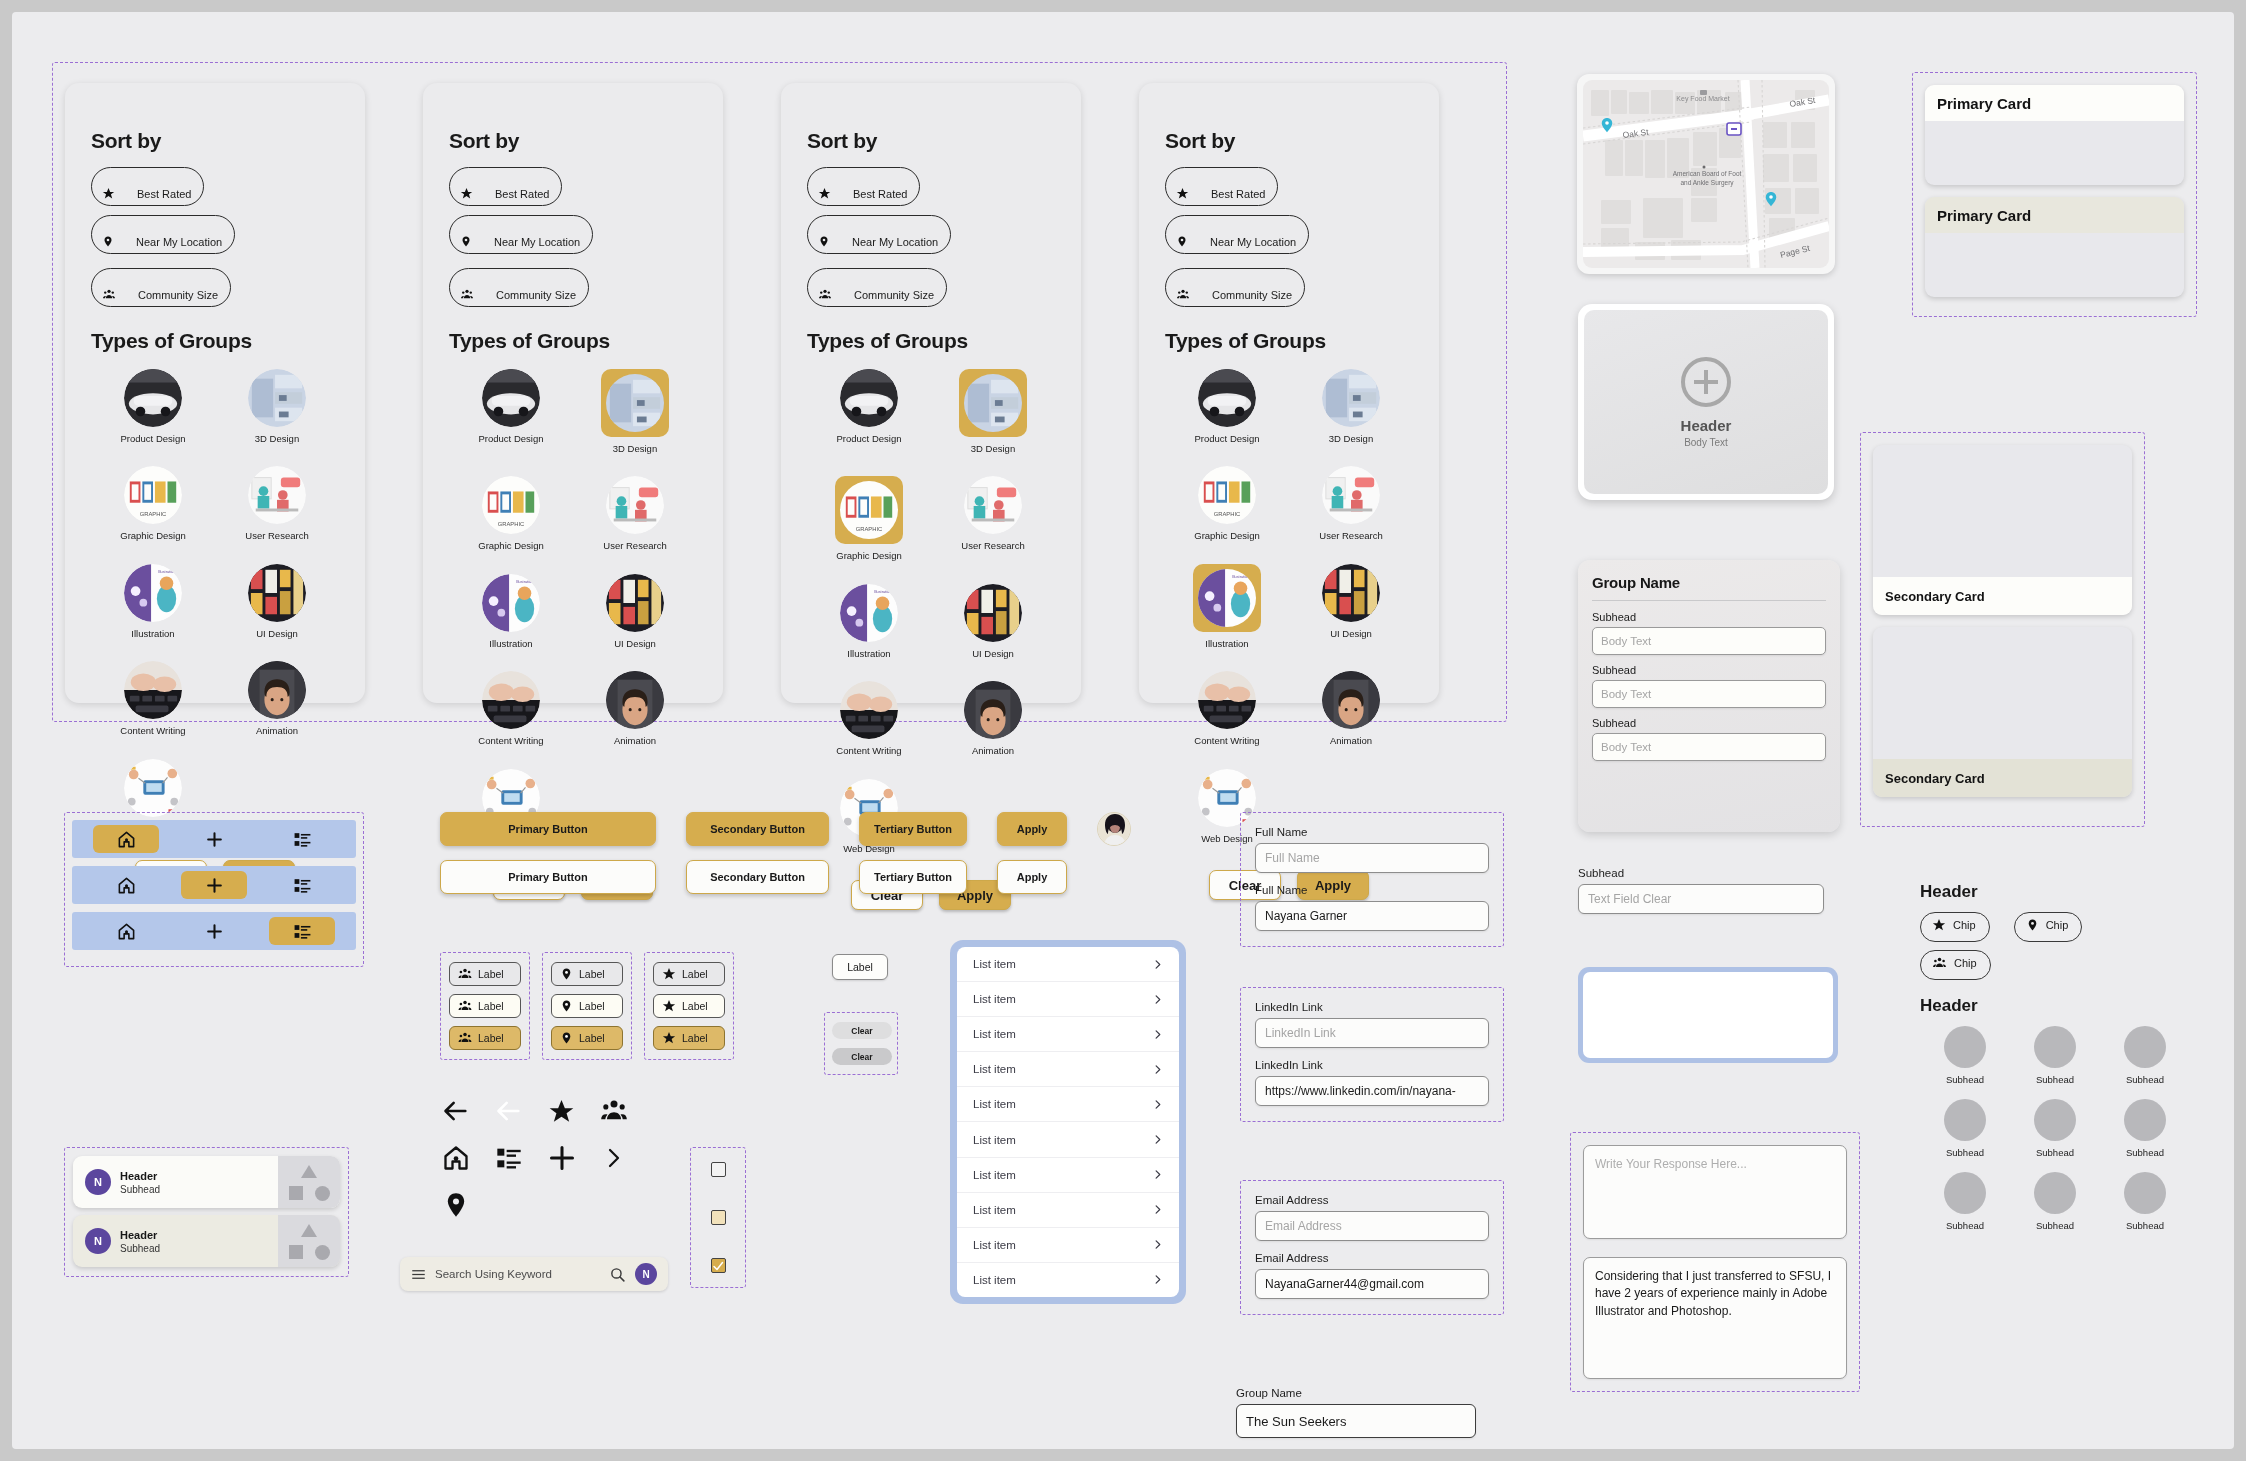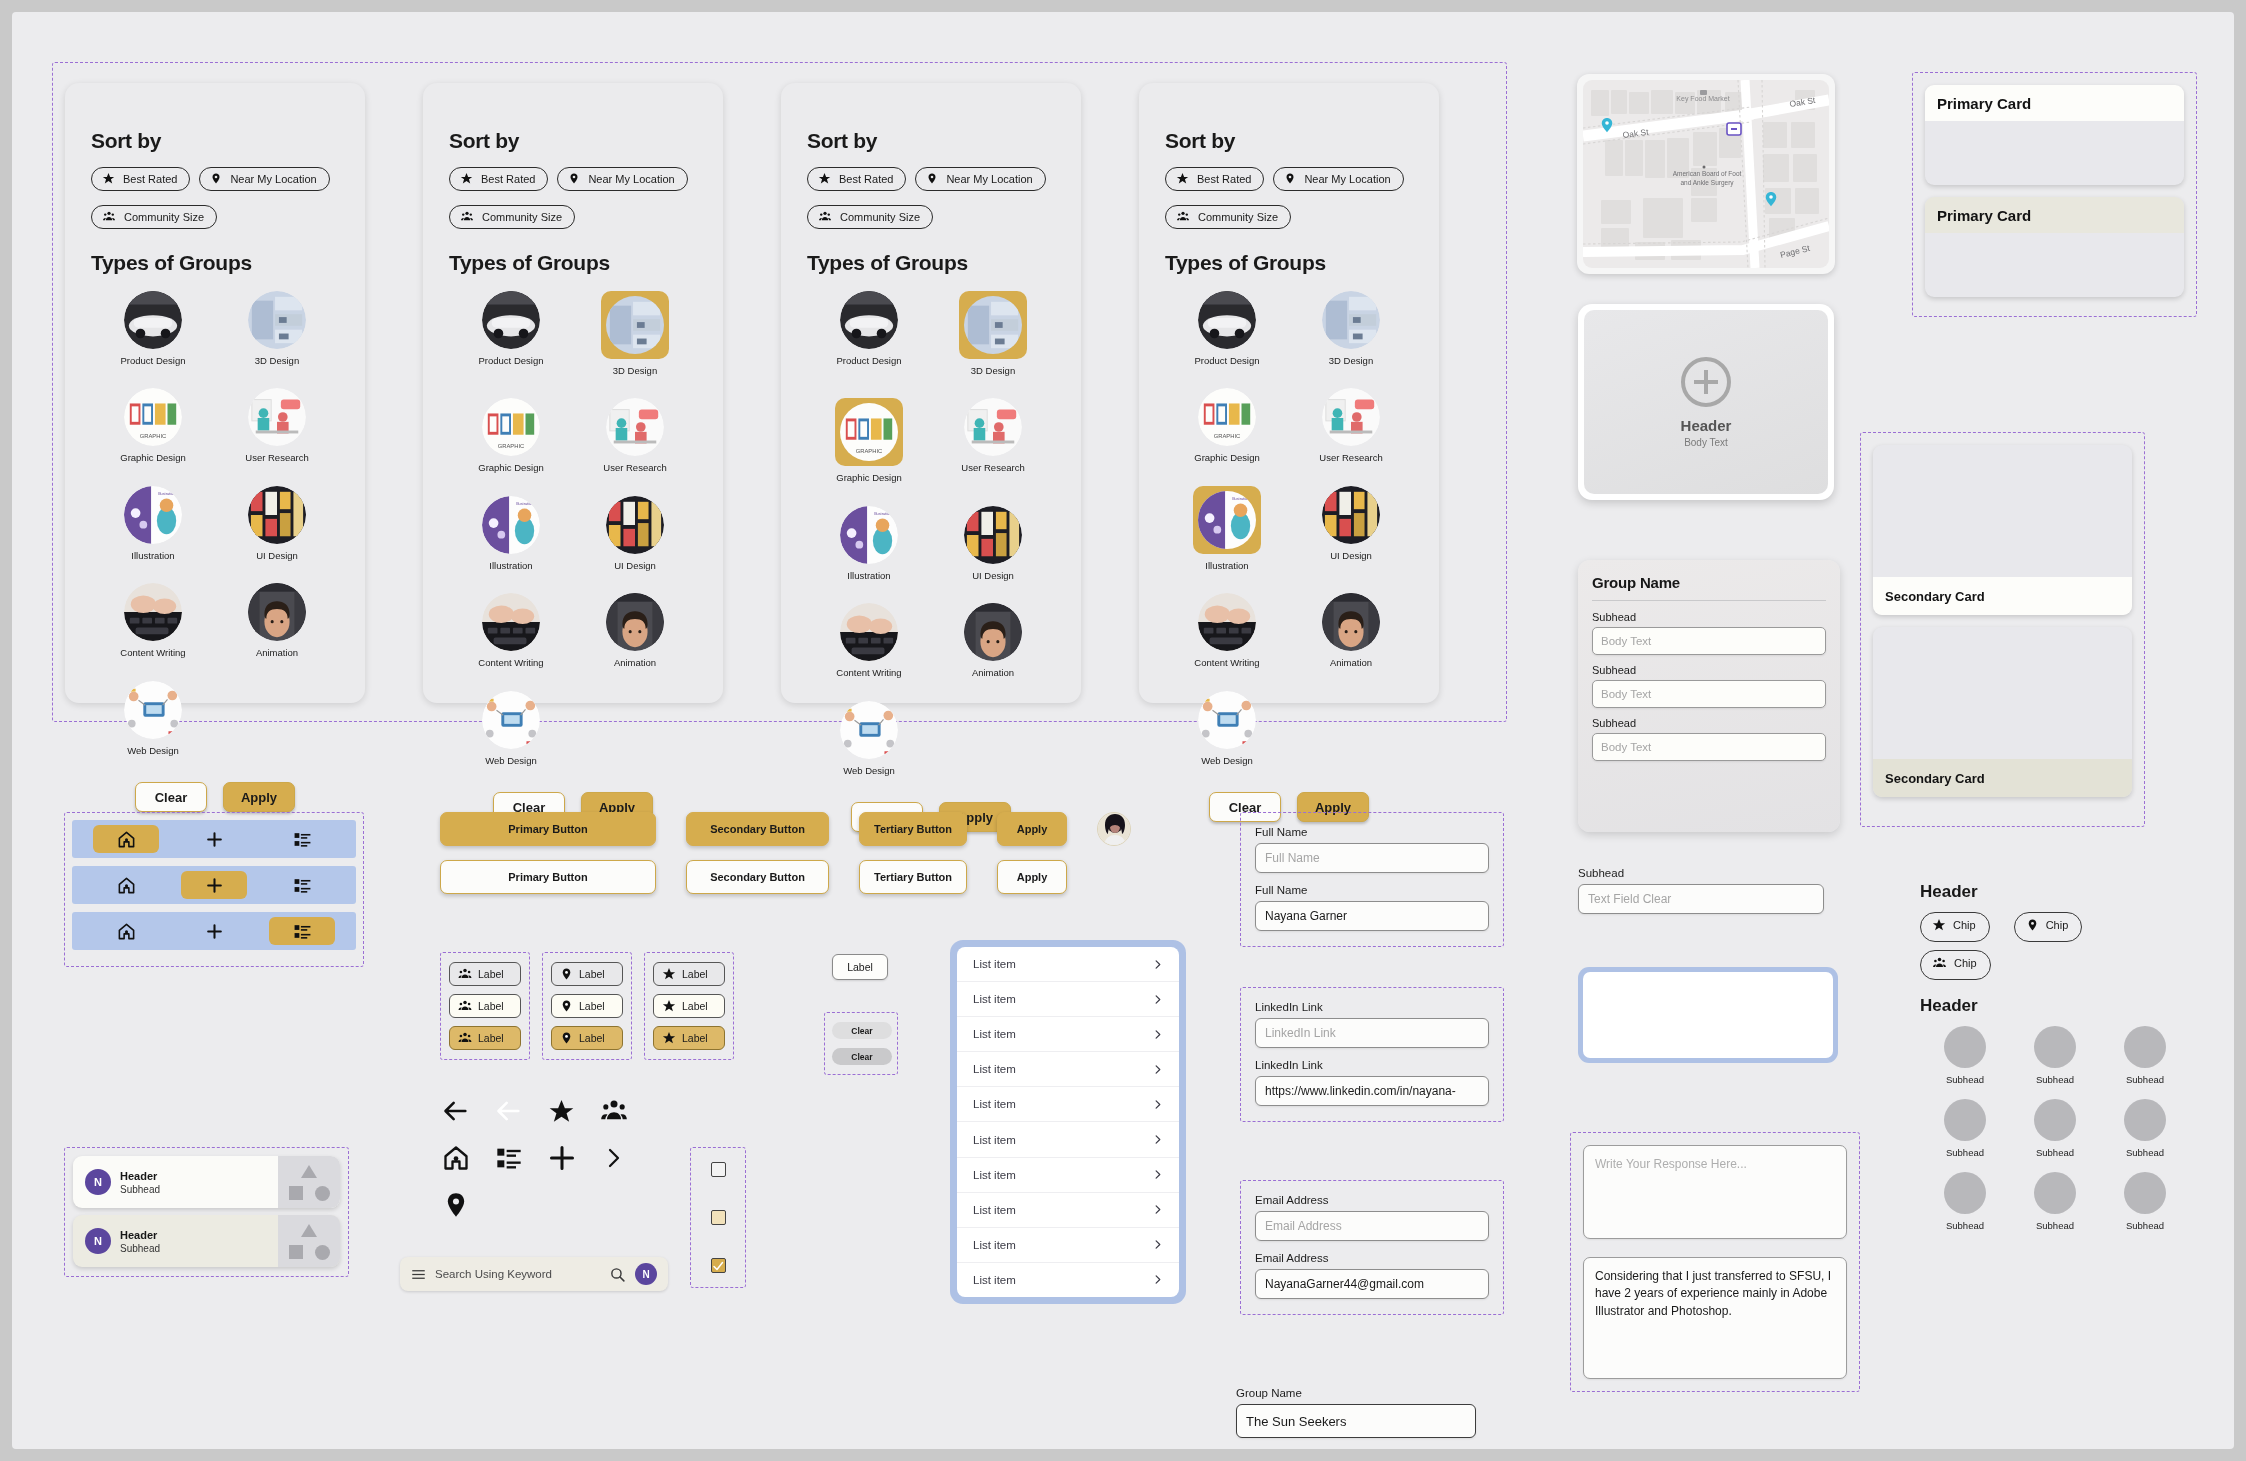--- a/index.html
+++ b/index.html
@@ -29,22 +29,22 @@
     border-radius: 14px;
     box-shadow: 0 2px 7px rgba(0,0,0,0.13);
     padding: 46px 26px 0 26px;
   }
   .filter-title {
     font-size: 21px; font-weight: bold; color: #1a1a1a;
     letter-spacing: -0.3px;
   }
   .chip-row { display: flex; gap: 9px; margin-top: 14px; flex-wrap: wrap; }
   .chip {
-    display: inline-flex; align-items: center; gap: 8px;
-    padding: 4px 12px 5px 10px;
+    display: inline-flex; align-items: center; gap: 22px;
+    padding: 19px 12px 5px 10px;
     border: 1px solid #2b2b2b; border-radius: 20px;
     background: transparent;
     font-size: 11px; color: #1a1a1a; white-space: nowrap;
   }
   .chip svg { flex: 0 0 auto; }
   .types-title {
     font-size: 21px; font-weight: bold; color: #1a1a1a;
     margin-top: 22px; letter-spacing: -0.3px;
   }
   .type-grid {

